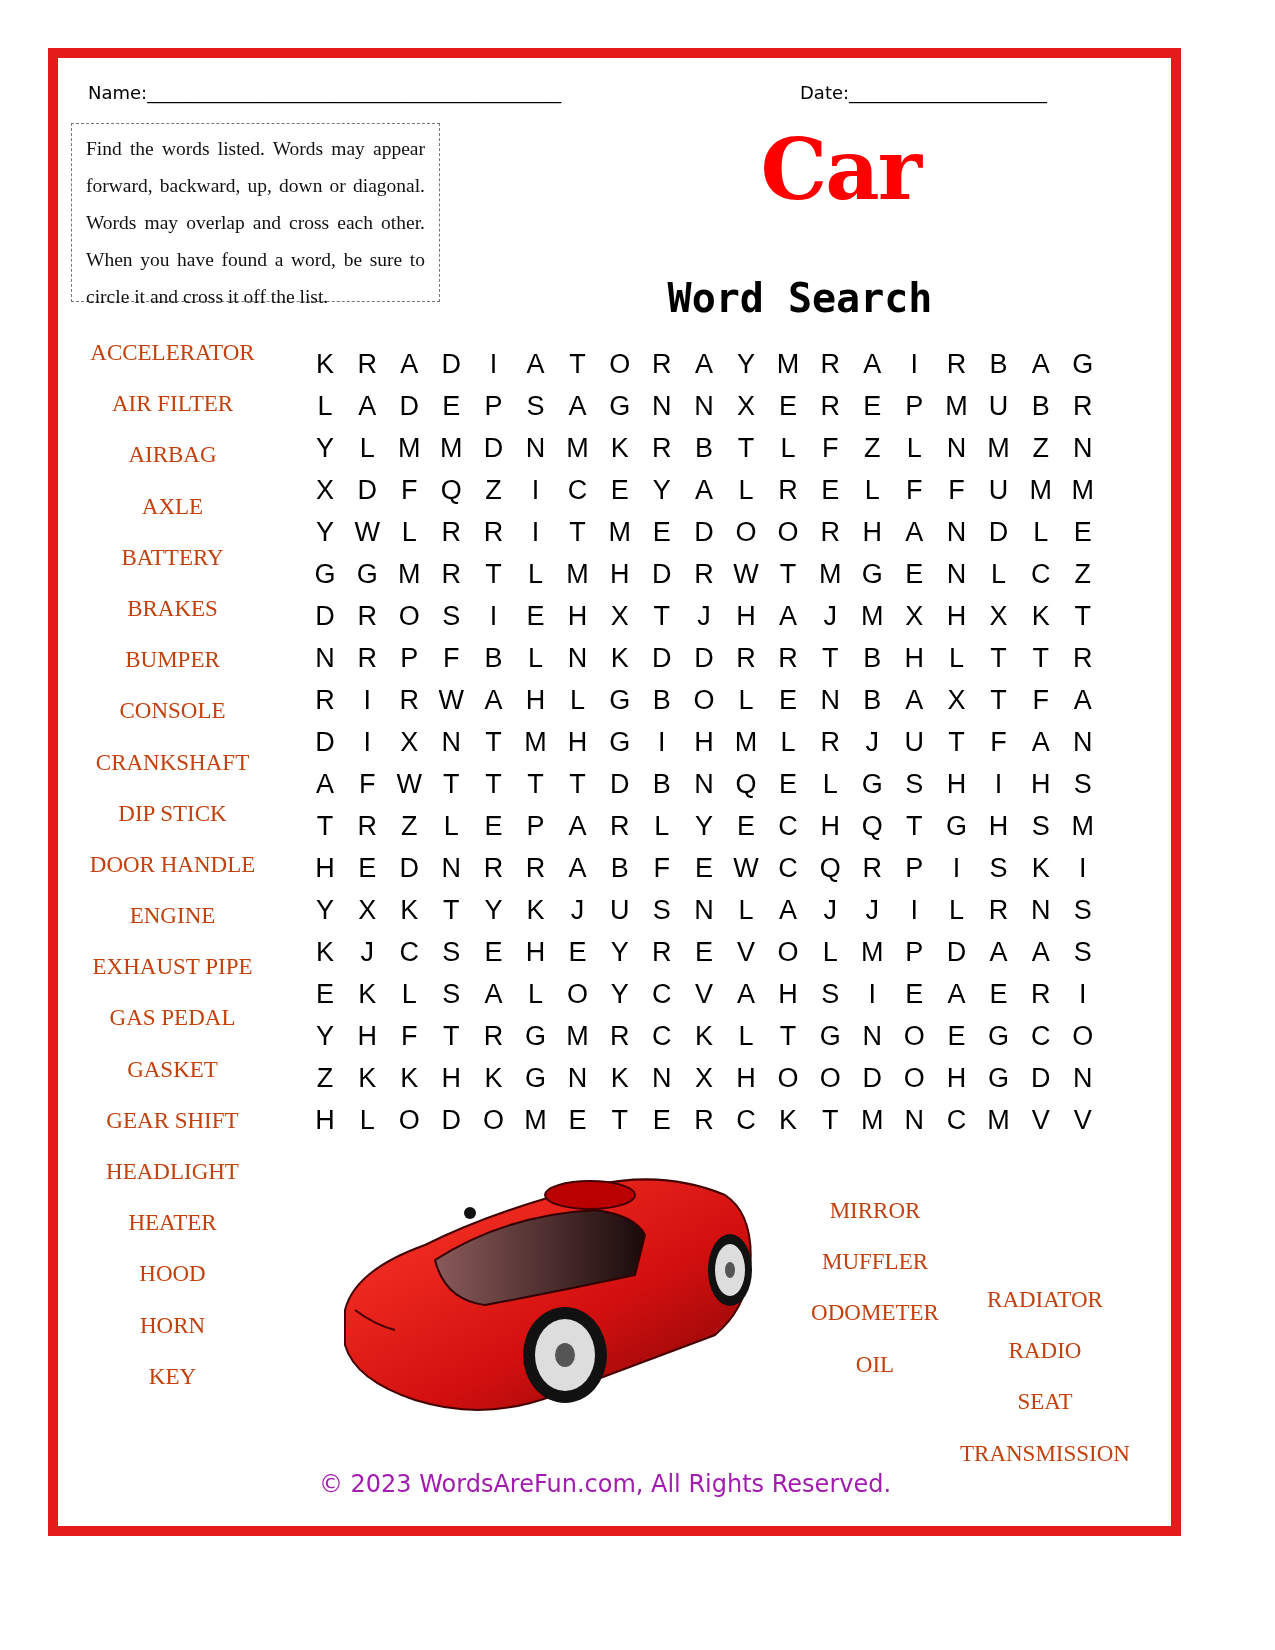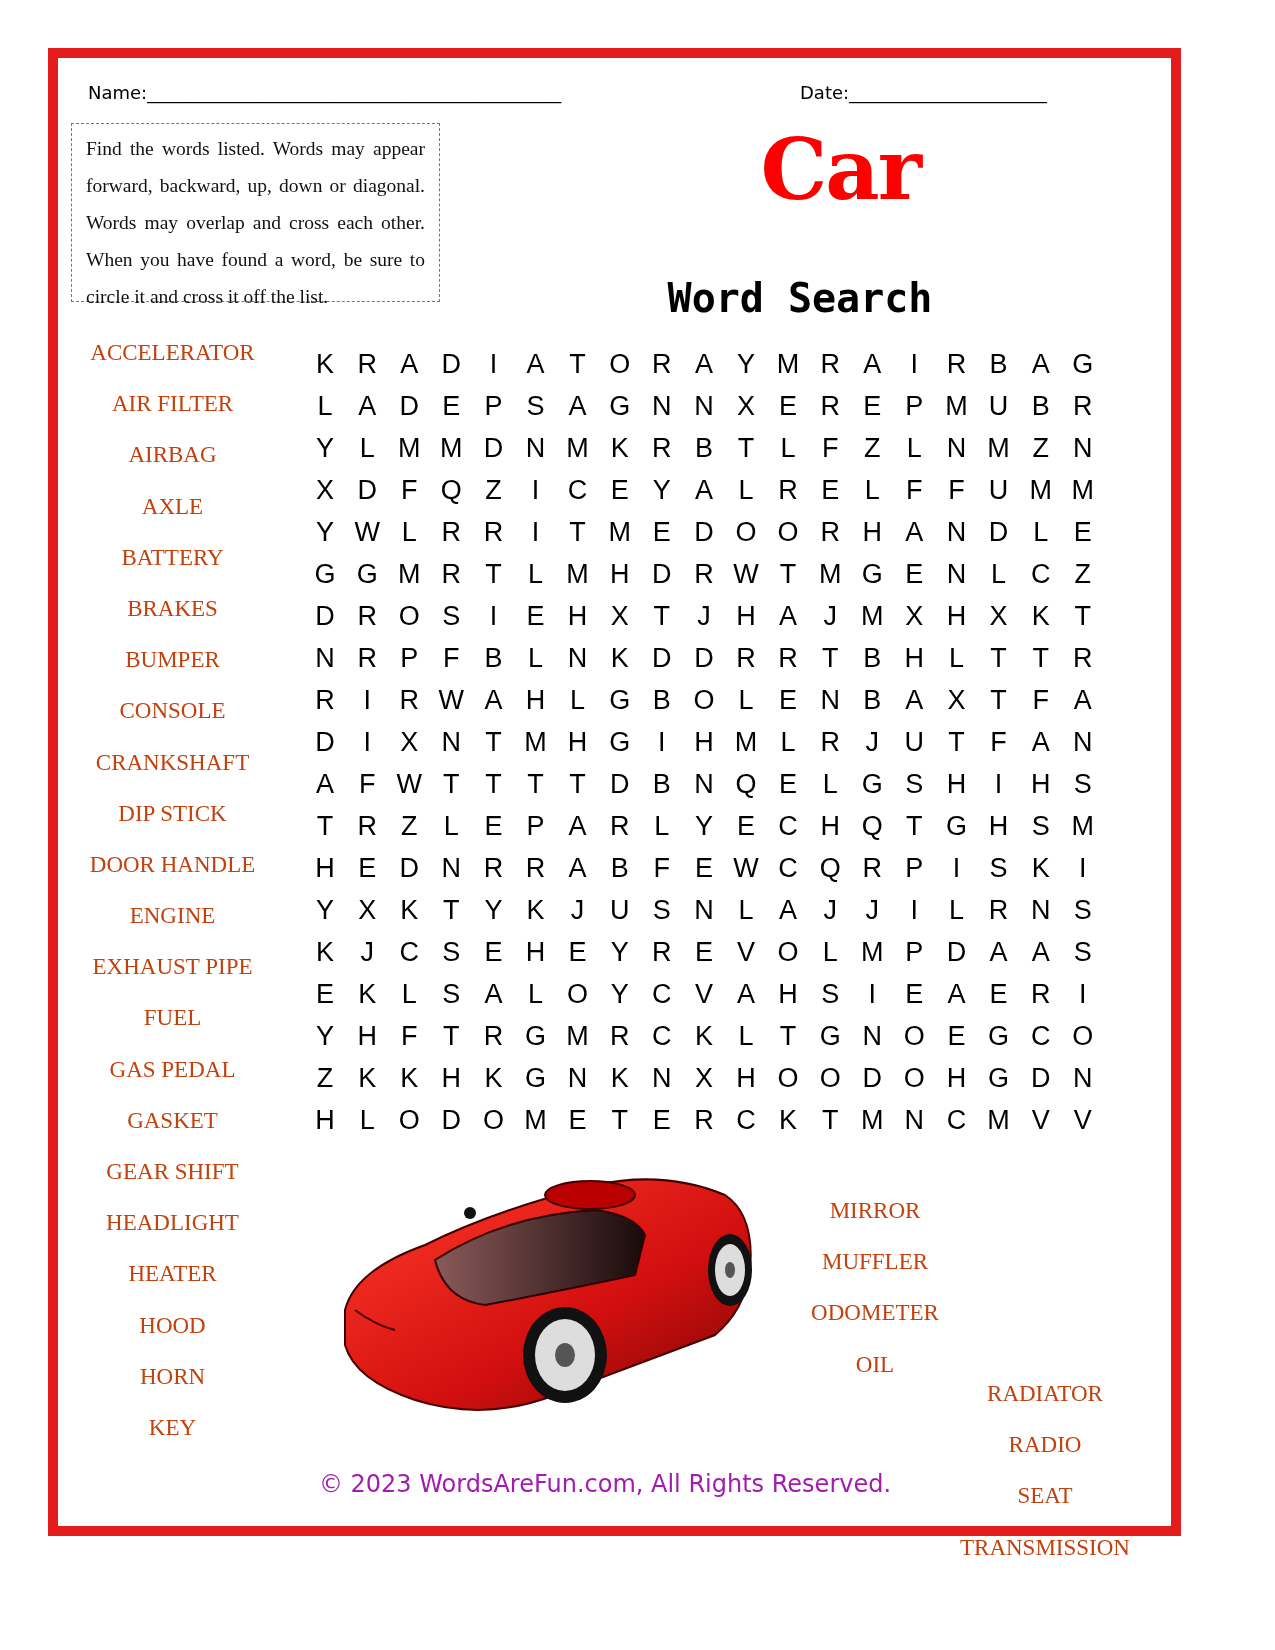--- a/index.html
+++ b/index.html
@@ -10,21 +10,21 @@
   .instr{position:absolute;left:71px;top:123px;width:339px;height:165px;border:1.5px dashed #777;padding:6px 14px;font-size:19.5px;line-height:37px;text-align:justify;color:#111;}
   .title-car{position:absolute;left:690px;top:120px;width:230px;text-align:right;font-family:"DejaVu Serif",serif;font-weight:bold;font-size:84px;color:#ff0000;letter-spacing:-2px;}
   .title-ws{position:absolute;left:650px;top:245px;width:300px;text-align:center;font-family:"DejaVu Sans Mono",monospace;font-weight:bold;font-size:40px;color:#000;margin-top:30px;}
   .wordlist-left{position:absolute;left:70px;top:337px;width:205px;}
   .wl-item{height:51.2px;line-height:32px;text-align:center;font-size:23px;color:#c2410c;}
   .grid{position:absolute;left:304px;top:343px;}
   .row{display:flex;height:42px;}
   .cell{width:42.1px;text-align:center;font-family:"Liberation Sans",sans-serif;font-size:27px;line-height:42px;color:#000;}
   .car{position:absolute;left:335px;top:1160px;width:430px;height:270px;}
   .wordlist-mid{position:absolute;left:795px;top:1195px;width:160px;}
-  .wordlist-right{position:absolute;left:955px;top:1378px;width:180px;}
+  .wordlist-right{position:absolute;left:955px;top:1284px;width:180px;}
   .footer{position:absolute;left:300px;top:1470px;width:610px;text-align:center;font-family:"DejaVu Sans",sans-serif;font-size:24px;color:#a21caf;}
 </style>
 </head>
 <body>
 
 <div class="frame"></div>
 
 <div class="name-line">Name:______________________________________________</div>
 <div class="date-line">Date:______________________</div>
 
@@ -40,21 +40,20 @@
     <div class="wl-item">AXLE</div>
     <div class="wl-item">BATTERY</div>
     <div class="wl-item">BRAKES</div>
     <div class="wl-item">BUMPER</div>
     <div class="wl-item">CONSOLE</div>
     <div class="wl-item">CRANKSHAFT</div>
     <div class="wl-item">DIP STICK</div>
     <div class="wl-item">DOOR HANDLE</div>
     <div class="wl-item">ENGINE</div>
     <div class="wl-item">EXHAUST PIPE</div>
-    <div class="wl-item">FUEL</div>
     <div class="wl-item">GAS PEDAL</div>
     <div class="wl-item">GASKET</div>
     <div class="wl-item">GEAR SHIFT</div>
     <div class="wl-item">HEADLIGHT</div>
     <div class="wl-item">HEATER</div>
     <div class="wl-item">HOOD</div>
     <div class="wl-item">HORN</div>
     <div class="wl-item">KEY</div>
   </div>
 

